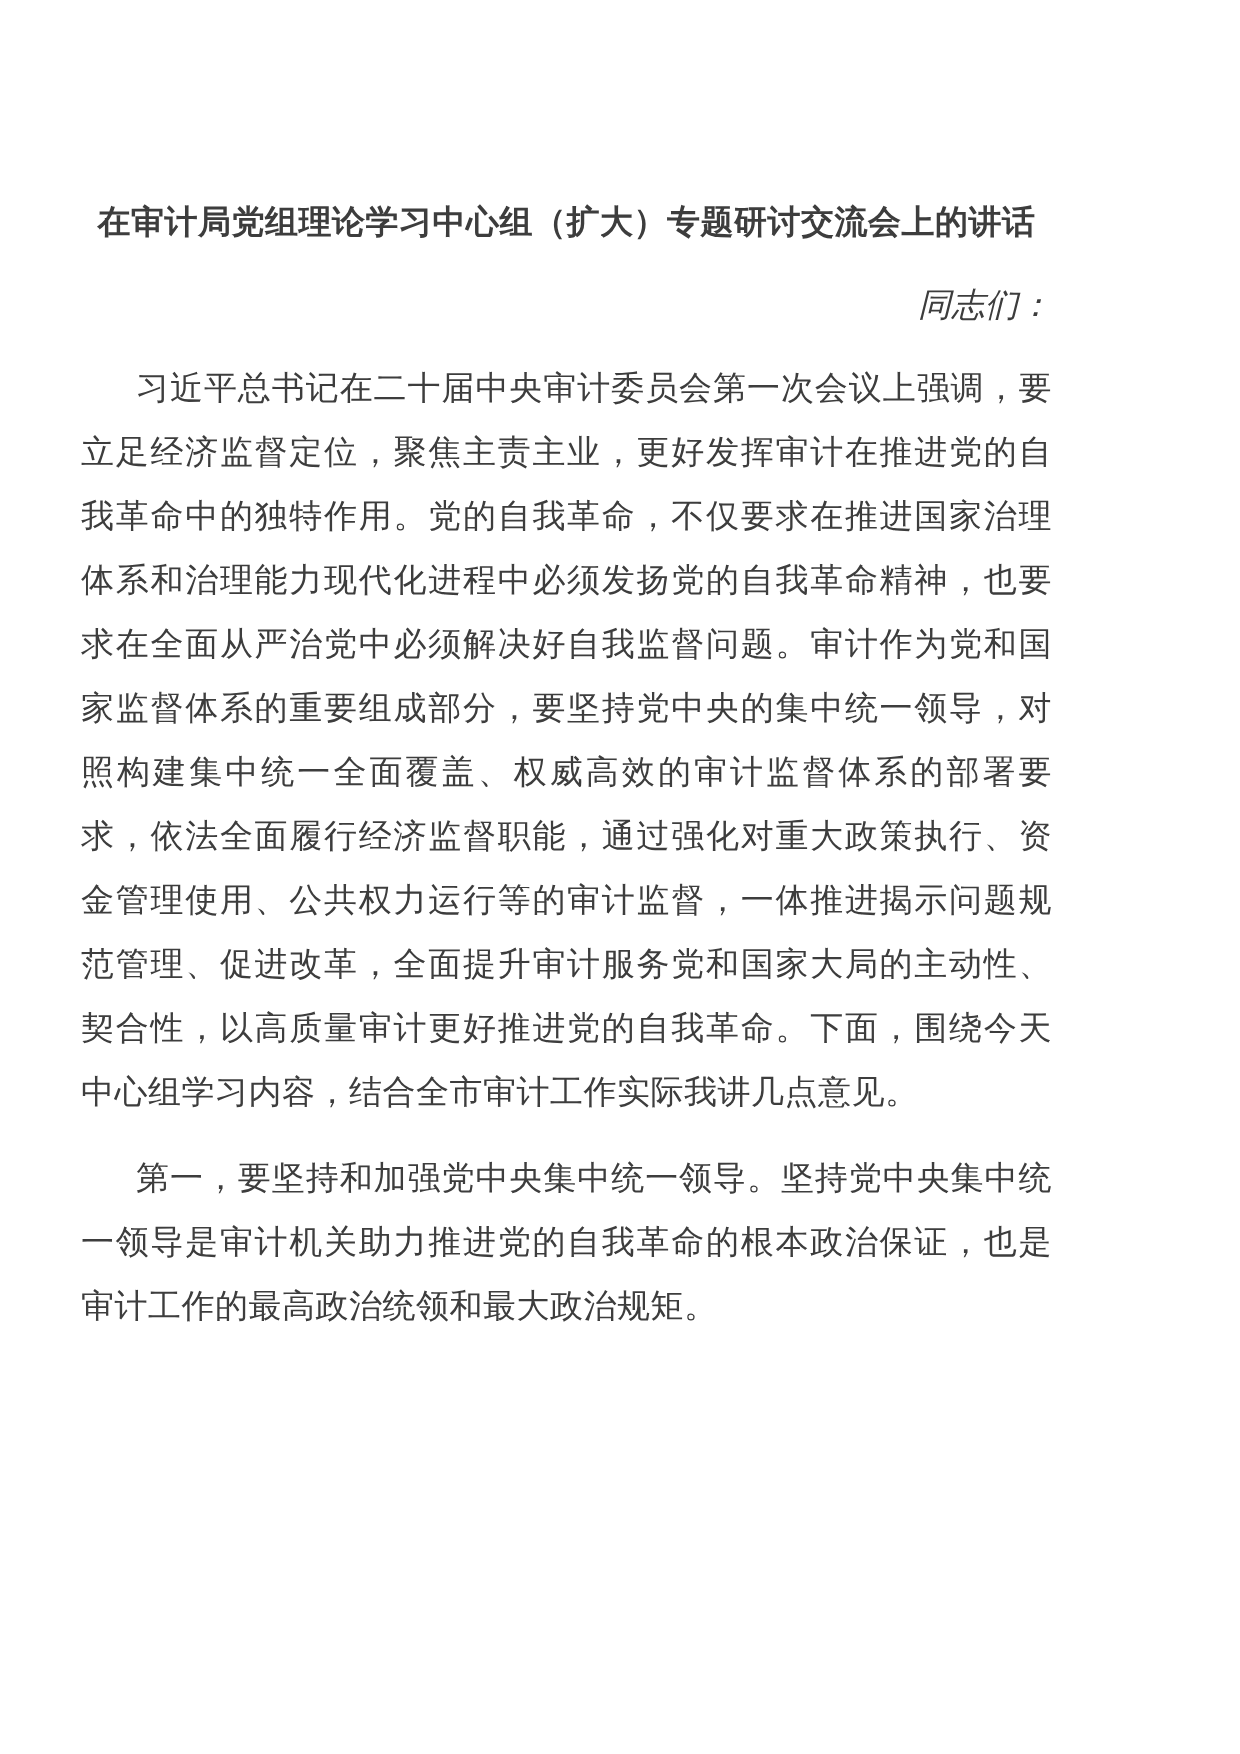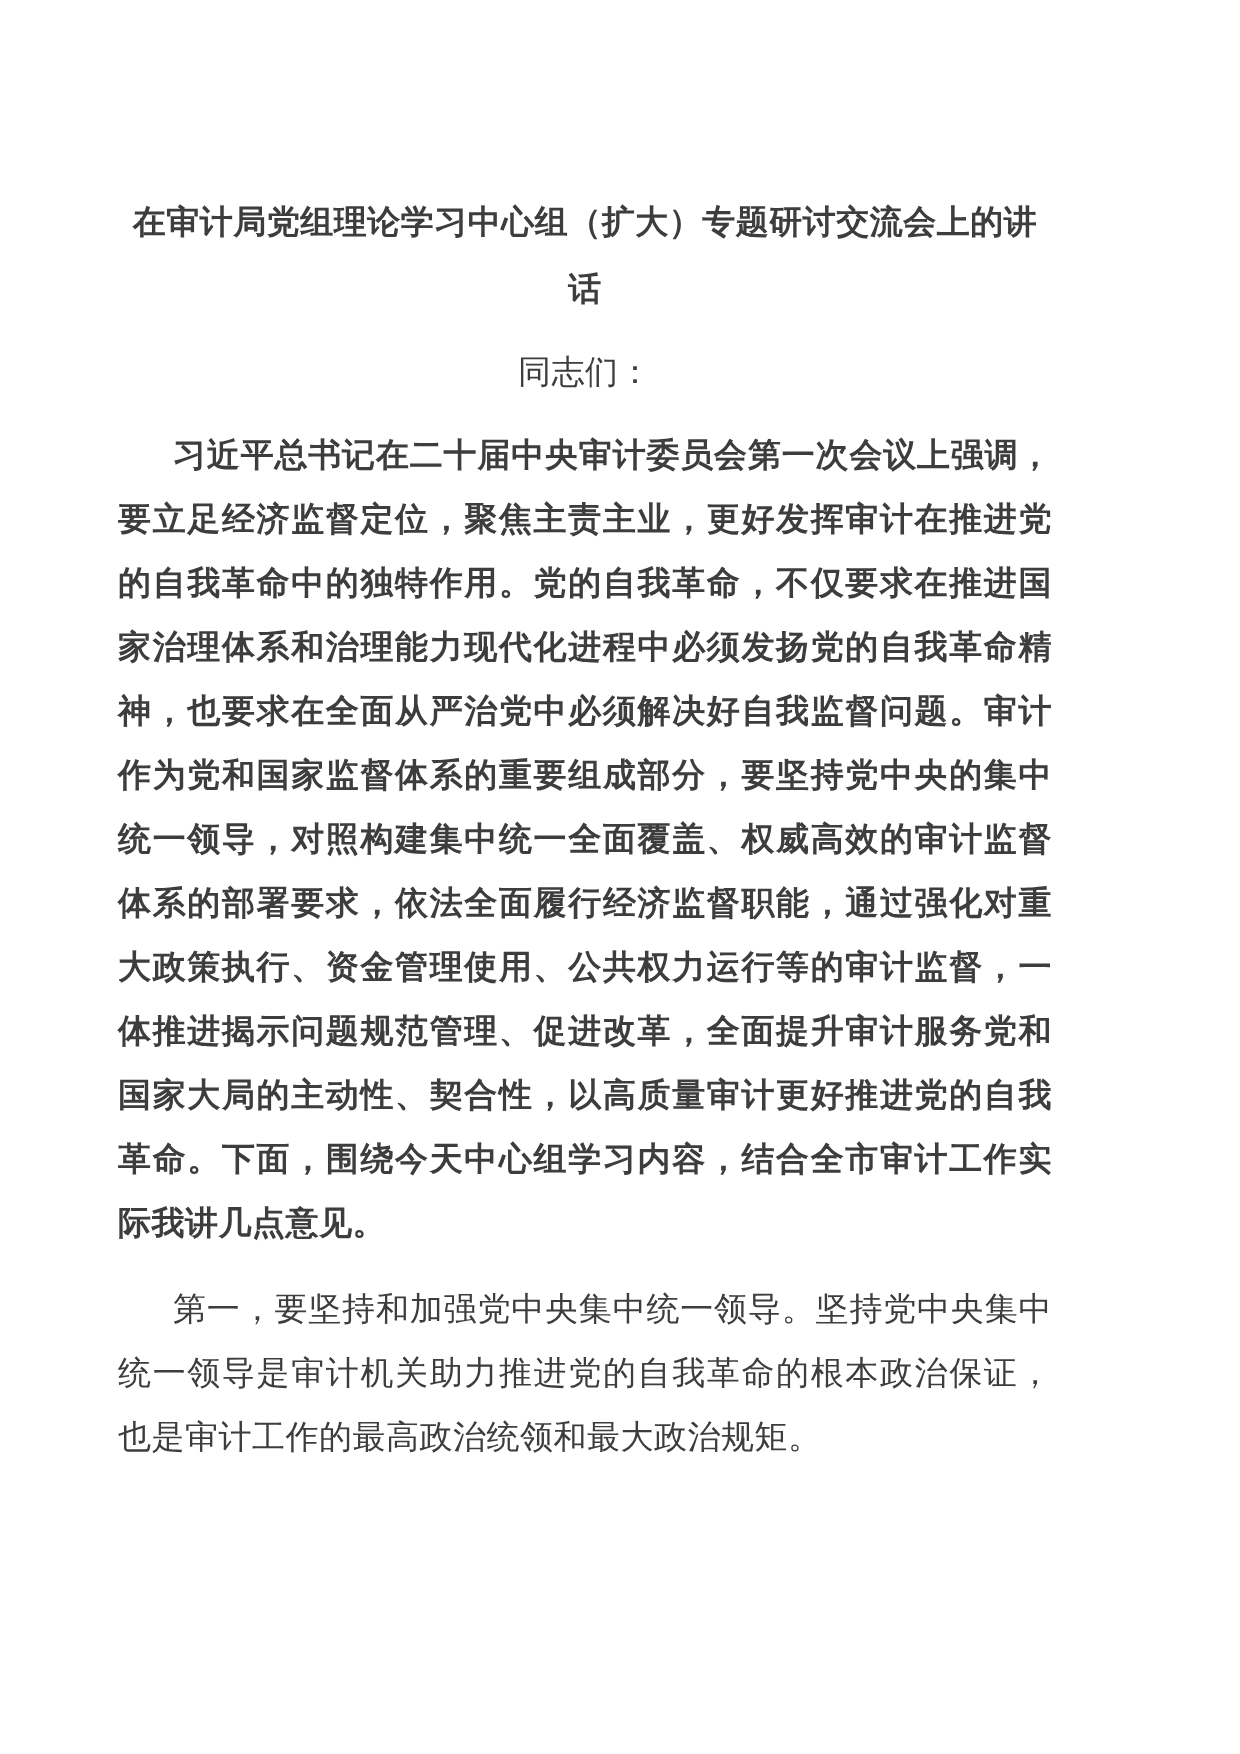--- a/index.html
+++ b/index.html
@@ -7,21 +7,21 @@
     padding: 0;
     background: #ffffff;
   }
   .page {
     position: relative;
     width: 1240px;
     height: 1754px;
     margin: 0 auto;
     background: #ffffff;
     box-sizing: border-box;
-    padding: 188px 188px 0 118px; 
+    padding: 188px 188px 0 81px; 
     font-family: "Liberation Sans", sans-serif;
     color: #3d3d3d;
     overflow: hidden;
   }
   .doc-title {
     margin: 0;
     font-size: 33px;
     font-weight: 700;
     line-height: 67px;
     letter-spacing: 0.5px;
@@ -33,26 +33,27 @@
     font-size: 33px;
     font-weight: 400;
     line-height: 64px;
     letter-spacing: 0.5px;
     text-align: justify;
     word-break: normal;
     color: #3d3d3d;
   }
   .salutation {
     margin-top: 18px;
-    text-align: center;
+    text-align: right;
+    font-style: italic;
   }
   .body-para {
     text-indent: 55px;
   }
-  .para-1 { margin-top: 19px; font-weight: bold; }
+  .para-1 { margin-top: 19px; }
   .para-2 { margin-top: 22px; }
   .lead-bold {
     font-weight: 400;
   }
 </style>
 </head>
 <body>
 
 <div class="page">
   <h1 class="doc-title">在审计局党组理论学习中心组（扩大）专题研讨交流会上的讲话</h1>

